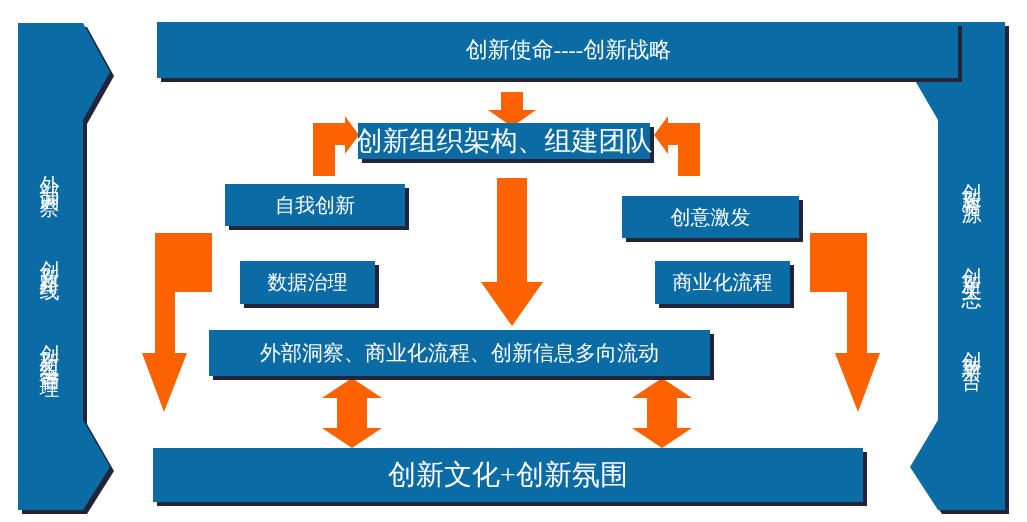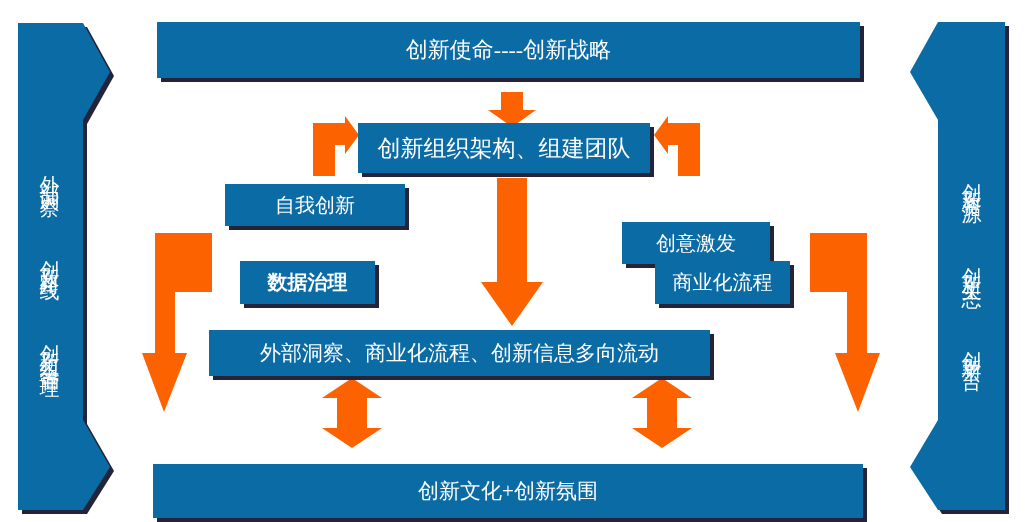--- a/index.html
+++ b/index.html
@@ -12,28 +12,28 @@
   }
   .arrows{position:absolute;left:0;top:0;width:1027px;height:522px;}
   .arrow{fill:var(--orange);}
   .banner-shape{fill:var(--blue);}
   .banner-shadow{fill:var(--shadow);}
   .box{
     position:absolute;background:var(--blue);color:var(--text);
     display:flex;align-items:center;justify-content:center;text-align:center;
     box-shadow:4px 4px 0 0 var(--shadow);white-space:nowrap;
   }
-  .box-mission{left:157px;top:22px;width:703px;height:56px;font-size:22px;}
-  .box-org{left:358px;top:123px;width:292px;height:50px;font-size:23px;}
+  .box-mission{left:157px;top:22px;width:779px;height:56px;font-size:22px;padding-left:22px;}
+  .box-org{left:358px;top:123px;width:292px;height:36px;font-size:27px;}
   .box-self{left:225px;top:184px;width:180px;height:42px;font-size:20px;}
-  .box-data{left:240px;top:261px;width:135px;height:43px;font-size:20px;font-weight:bold;}
-  .box-idea{left:622px;top:196px;width:148px;height:42px;font-size:20px;margin-top:26px;}
+  .box-data{left:240px;top:261px;width:135px;height:43px;font-size:20px;}
+  .box-idea{left:622px;top:196px;width:177px;height:42px;font-size:20px;}
   .box-talent{left:655px;top:261px;width:135px;height:43px;font-size:20px;}
   .box-process{left:209px;top:330px;width:501px;height:46px;font-size:21px;}
-  .box-culture{left:153px;top:448px;width:710px;height:54px;font-size:21px;margin-top:16px;}
+  .box-culture{left:153px;top:448px;width:710px;height:54px;font-size:28px;}
   .banner-text-wrap{
     position:absolute;top:30px;height:470px;width:66px;
     display:flex;align-items:center;justify-content:center;
   }
   .banner-text-wrap.left{left:17px;}
   .banner-text-wrap.right{left:939px;}
   .banner-text{
     writing-mode:vertical-rl;text-orientation:upright;
     color:var(--text);font-size:20px;letter-spacing:7px;line-height:1;
   }

